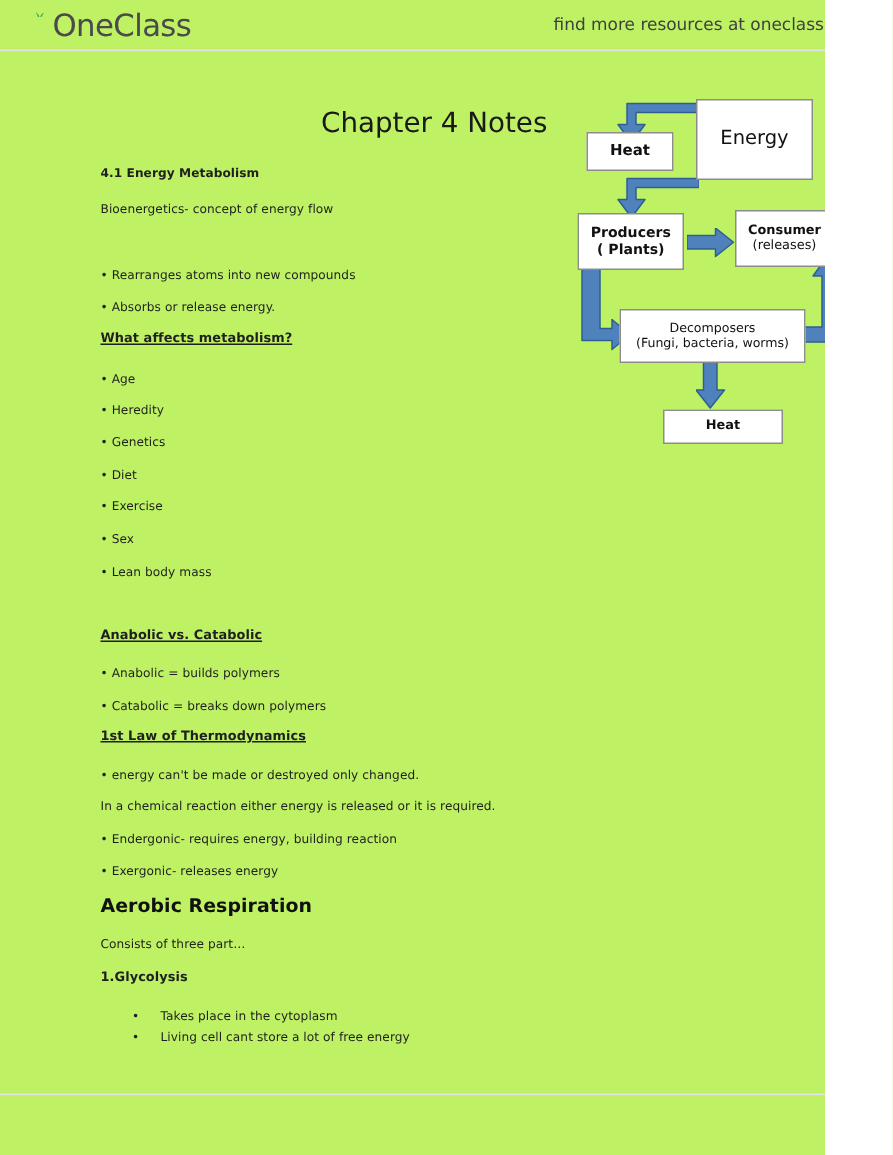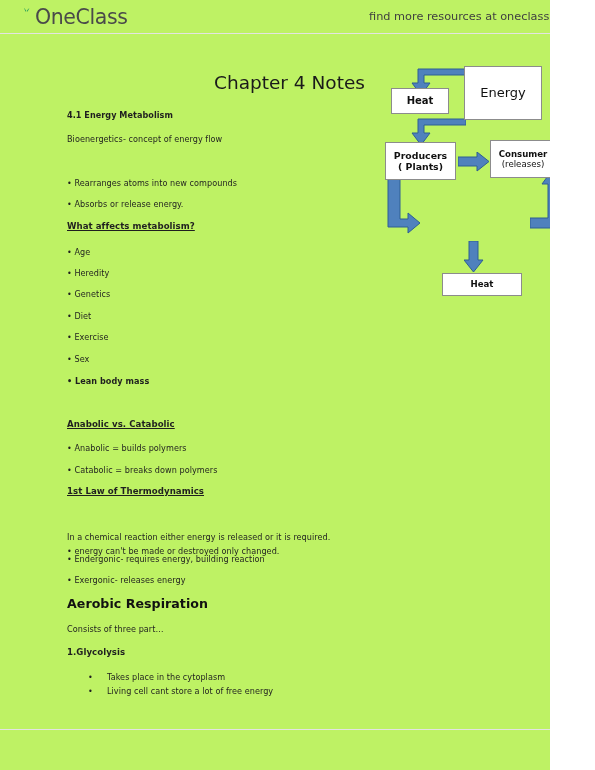--- a/index.html
+++ b/index.html
@@ -167,28 +167,28 @@
   <div class="txt" style="left:67px; top:178px;">• Rearranges atoms into new compounds</div>
   <div class="txt" style="left:67px; top:199px;">• Absorbs or release energy.</div>
 
   <div class="txt bold uline h3" style="left:67px; top:221px;">What affects metabolism?</div>
   <div class="txt" style="left:67px; top:247px;">• Age</div>
   <div class="txt" style="left:67px; top:268px;">• Heredity</div>
   <div class="txt" style="left:67px; top:289px;">• Genetics</div>
   <div class="txt" style="left:67px; top:311px;">• Diet</div>
   <div class="txt" style="left:67px; top:332px;">• Exercise</div>
   <div class="txt" style="left:67px; top:354px;">• Sex</div>
-  <div class="txt" style="left:67px; top:376px;font-weight:bold;">• Lean body mass</div>
+  <div class="txt" style="left:67px; top:376px;">• Lean body mass</div>
 
   <div class="txt bold uline h3" style="left:67px; top:419px;">Anabolic vs. Catabolic</div>
   <div class="txt" style="left:67px; top:443px;">• Anabolic = builds polymers</div>
   <div class="txt" style="left:67px; top:465px;">• Catabolic = breaks down polymers</div>
 
   <div class="txt bold uline h3" style="left:67px; top:486px;">1st Law of Thermodynamics</div>
-  <div class="txt" style="left:67px; top:511px;margin-top:35px;">• energy can't be made or destroyed only changed.</div>
+  <div class="txt" style="left:67px; top:511px;">• energy can't be made or destroyed only changed.</div>
   <div class="txt" style="left:67px; top:532px;">In a chemical reaction either energy is released or it is required.</div>
   <div class="txt" style="left:67px; top:554px;">• Endergonic- requires energy, building reaction</div>
   <div class="txt" style="left:67px; top:575px;">• Exergonic- releases energy</div>
 
   <div class="txt h2" style="left:67px; top:596px;">Aerobic Respiration</div>
   <div class="txt" style="left:67px; top:624px;">Consists of three part…</div>
   <div class="txt bold h3" style="left:67px; top:647px;">1.Glycolysis</div>
 
   <div class="txt" style="left:88px; top:672px;">•</div>
   <div class="txt" style="left:107px; top:672px;">Takes place in the cytoplasm</div>
@@ -238,20 +238,24 @@
         <path d="M4 0 H16 V46 H24 V40 L36 50 L24 60 V54 H4 Z" fill="#4f81bd" stroke="#2e5f93" stroke-width="1" stroke-linejoin="round"></path>
       </svg>
     </div>
 
     <div class="arrow" style="left:150px; top:118px;">
       <svg width="38" height="62" viewBox="0 0 38 62">
         <path d="M20 0 L29 11 H24 V55 H0 V45 H18 V11 H12 Z" fill="#4f81bd" stroke="#2e5f93" stroke-width="1" stroke-linejoin="round"></path>
       </svg>
     </div>
 
+    <div class="dbox" style="left:33px; top:151px; width:124px; height:36px; font-size:8.4px;">
+      <span class="dbox-l1">Decomposers</span>
+      <span class="dbox-l2">(Fungi, bacteria, worms)</span>
+    </div>
 
     <div class="arrow" style="left:84px; top:186px;">
       <svg width="20" height="32" viewBox="0 0 20 32">
         <path d="M5 0 H14 V19 H19 L9.5 31 L0 19 H5 Z" fill="#4f81bd" stroke="#2e5f93" stroke-width="1" stroke-linejoin="round"></path>
       </svg>
     </div>
 
     <div class="dbox" style="left:62px; top:218px; width:80px; height:23px; font-size:8.6px; font-weight:bold;">
       <span class="dbox-l1">Heat</span>
     </div>

